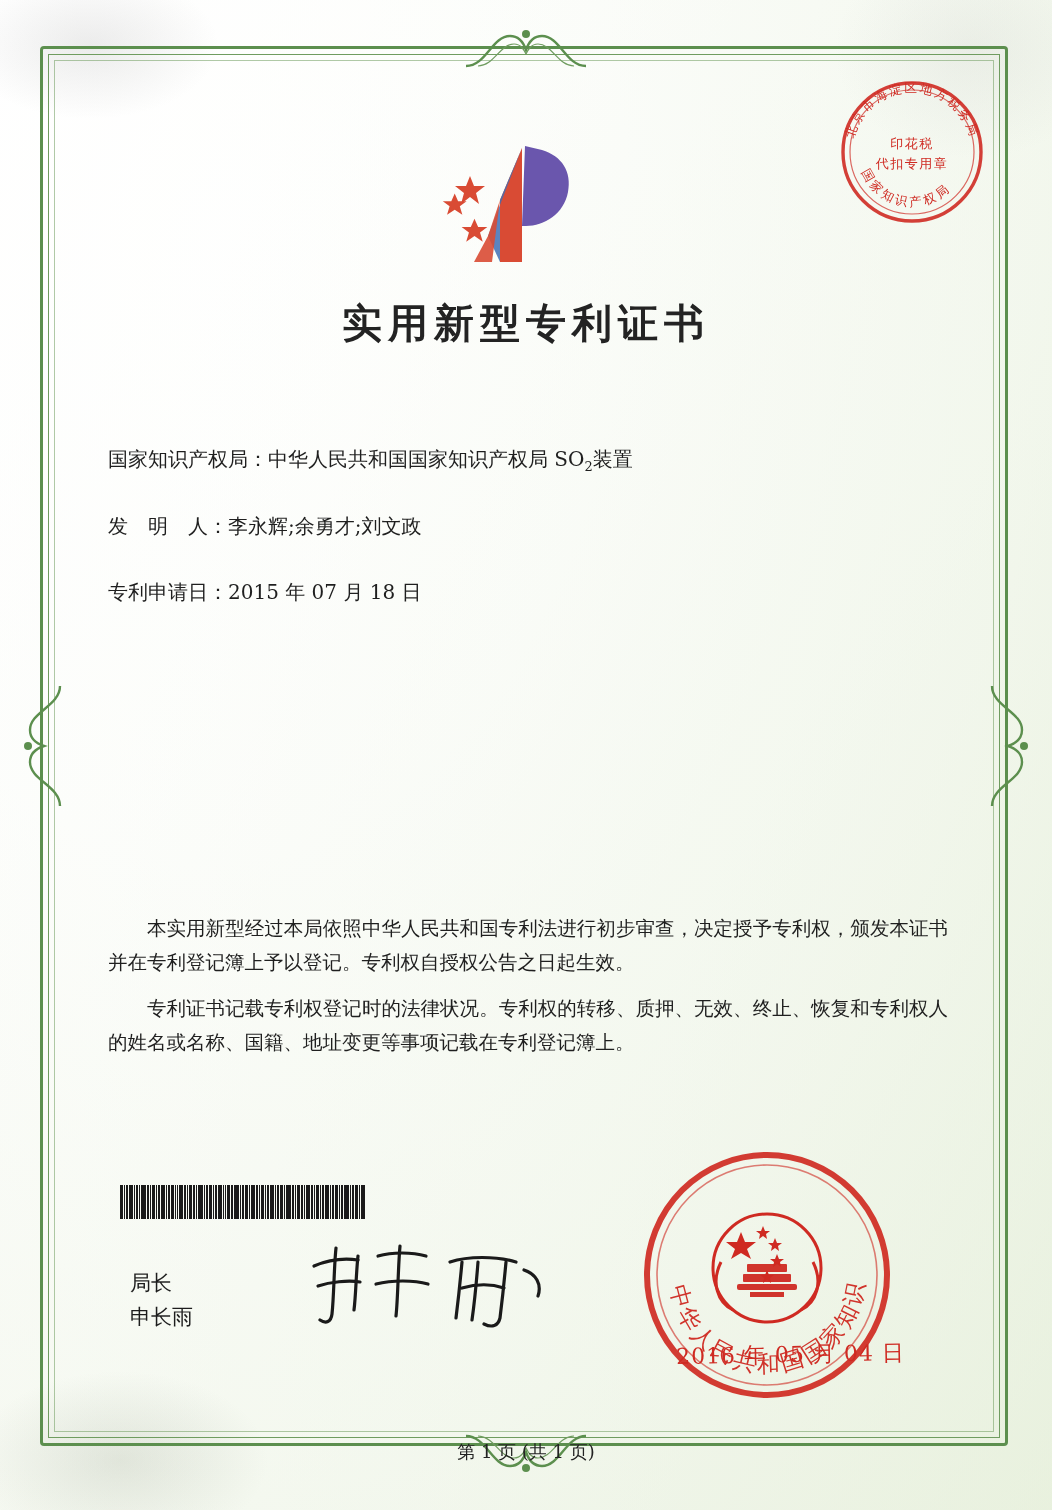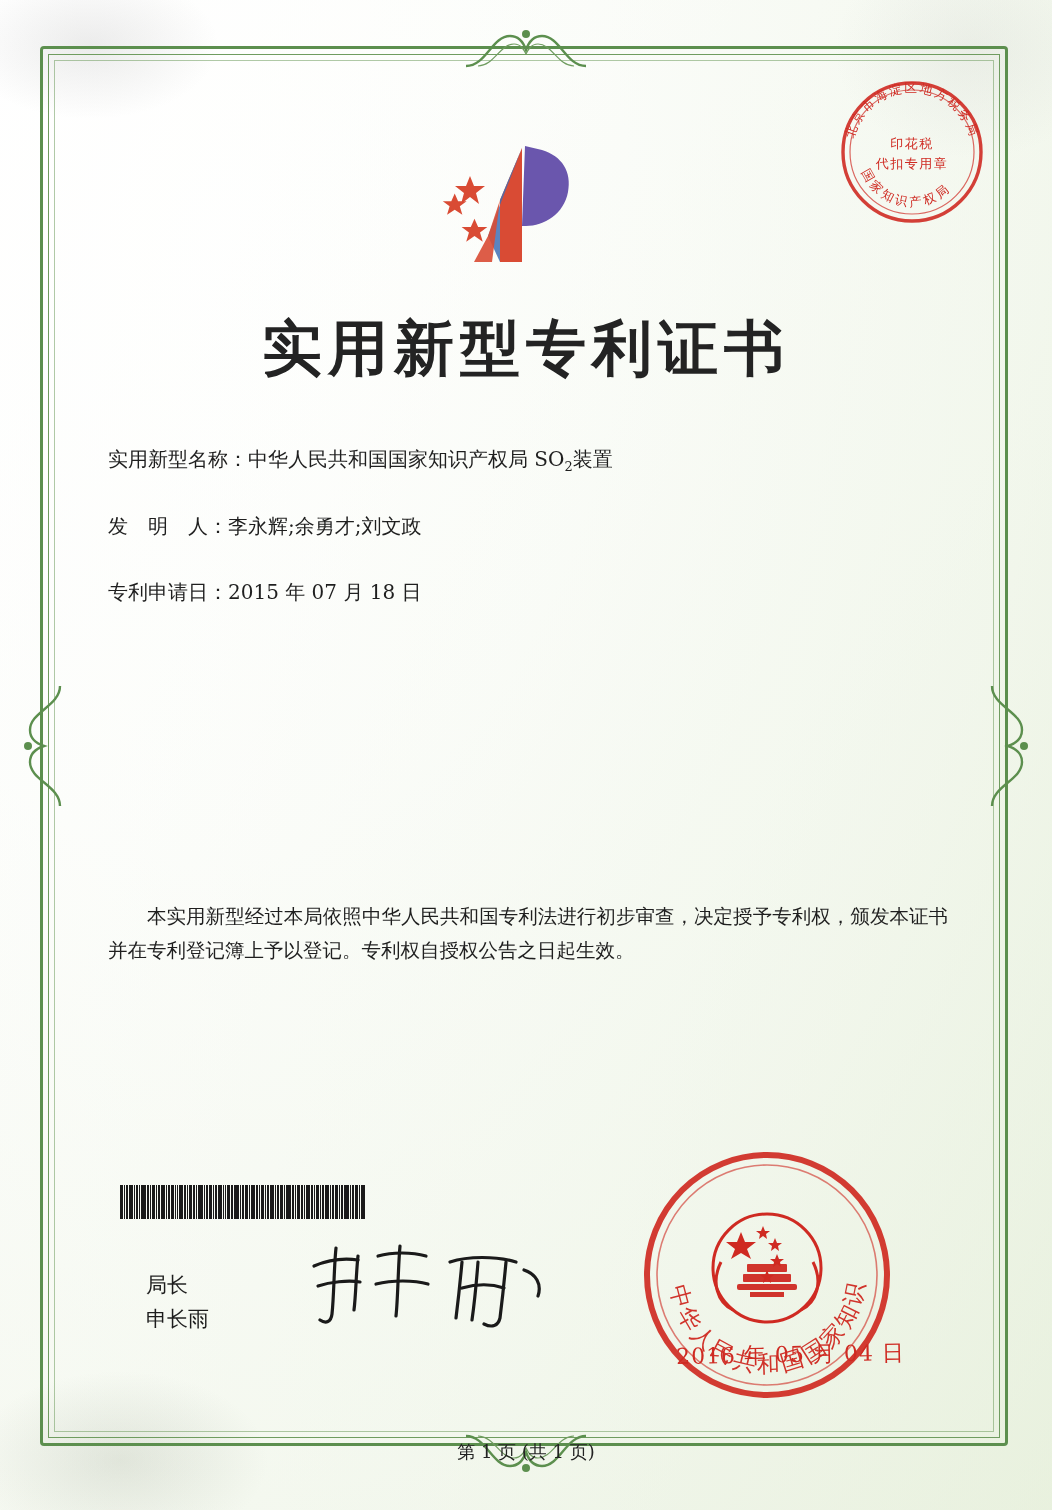--- a/index.html
+++ b/index.html
@@ -108,26 +108,25 @@
     width: 180px;
     height: 140px;
   }
 
   .title {
     position: absolute;
     left: 0;
     top: 296px;
     width: 1052px;
     text-align: center;
-    font-size: 60px;
+    font-size: 40px;
     letter-spacing: 6px;
     font-weight: bold;
     color: #232323;
     font-family: "DejaVu Serif", serif;
-    margin-top: 13px;
   }
 
   .fields {
     position: absolute;
     left: 108px;
     top: 446px;
     width: 860px;
   }
   .field-row {
     font-size: 20px;
@@ -149,21 +148,21 @@
     left: 108px;
     top: 900px;
     width: 840px;
     font-size: 19.5px;
     line-height: 34px;
     color: #1f1f1f;
     text-align: justify;
     font-family: "DejaVu Serif", serif;
   }
   .paragraphs p {
-    margin: 0 0 2px 0;
+    margin: 12px 0 2px 0;
     text-indent: 2em;
   }
 
   
   .barcode {
     position: absolute;
     left: 120px;
     top: 1185px;
     width: 290px;
     height: 34px;
@@ -176,22 +175,21 @@
     margin-right: 1px;
   }
 
   .signature-block {
     position: absolute;
     left: 130px;
     top: 1268px;
     font-size: 21px;
     line-height: 34px;
     color: #1d1d1d;
-    font-family: Liberation Sans, sans-serif;
-    margin-left: 16px;
+    font-family: Liberation Mono, monospace;
   }
   .handwriting {
     position: absolute;
     left: 300px;
     top: 1240px;
     width: 260px;
     height: 90px;
   }
 
   
@@ -275,32 +273,33 @@
         <polygon points="40,36 44,46 55,46 46,53 49,64 40,57 31,64 34,53 25,46 36,46"></polygon>
         <polygon points="22,70 26,79 36,79 28,85 31,95 22,89 13,95 16,85 8,79 18,79" transform="translate(6,-6) scale(0.85)"></polygon>
         <polygon points="44,92 48,101 58,101 50,107 53,117 44,111 35,117 38,107 30,101 40,101" transform="translate(4,-6) scale(0.92)"></polygon>
       </g>
     </svg>
 
     <div class="title">实用新型专利证书</div>
 
     <div class="fields">
       <div class="field-row">
-        <span class="field-label">实用新型名称：</span><span class="field-value">中华人民共和国国家知识产权局 SO</span><sub>2</sub><span class="field-value">装置</span>
+        <span class="field-label">国家知识产权局：</span><span class="field-value">中华人民共和国国家知识产权局 SO</span><sub>2</sub><span class="field-value">装置</span>
       </div>
       <div class="field-row">
         <span class="field-label">发　明　人：</span><span class="field-value">李永辉;余勇才;刘文政</span>
       </div>
       <div class="field-row">
         <span class="field-label">专利申请日：</span><span class="field-value">2015 年 07 月 18 日</span>
       </div>
     </div>
 
     <div class="paragraphs">
       <p>本实用新型经过本局依照中华人民共和国专利法进行初步审查，决定授予专利权，颁发本证书并在专利登记簿上予以登记。专利权自授权公告之日起生效。</p>
+      <p>专利证书记载专利权登记时的法律状况。专利权的转移、质押、无效、终止、恢复和专利权人的姓名或名称、国籍、地址变更等事项记载在专利登记簿上。</p>
     </div>
 
     <div class="barcode">
       <i style="width:3px"></i>
         <i style="width:1px"></i>
         <i style="width:2px"></i>
         <i style="width:4px"></i>
       <i style="width:1px"></i>
         <i style="width:2px"></i>
         <i style="width:1px"></i>

